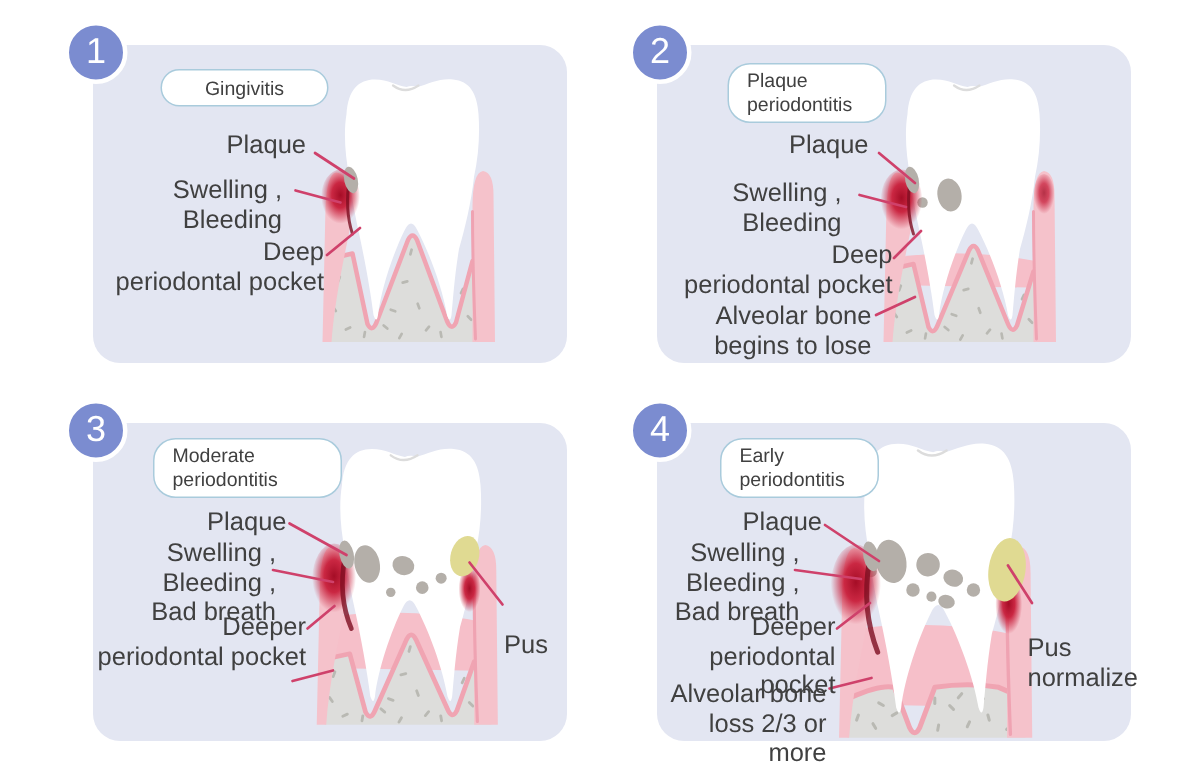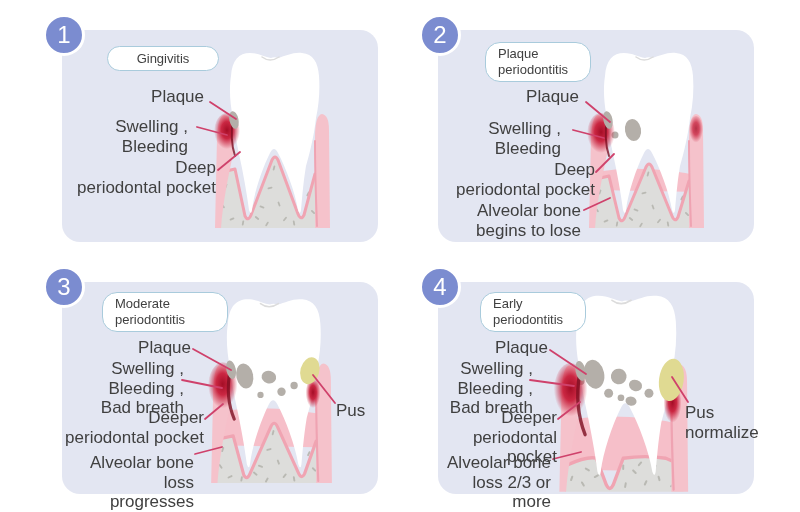--- a/index.html
+++ b/index.html
@@ -10,21 +10,21 @@
   .art{position:absolute;left:0;top:0;width:316px;height:212px;}
   .num{position:absolute;left:-19px;top:-16px;width:36px;height:36px;border-radius:50%;
        background:var(--circle,#7b8cd0);border:3px solid #ffffff;color:#ffffff;
        font-size:24px;line-height:36px;text-align:center;}
   .bubble{position:absolute;background:#ffffff;border:1.5px solid var(--bubble-border,#a9cbdc);
           border-radius:15px;display:flex;align-items:center;box-sizing:border-box;
           padding:2px 12px;font-size:13px;line-height:1.2;}
   .bubble span{white-space:pre-line;}
   .bubble.c{justify-content:center;border-radius:14px;}
   .lbl{position:absolute;font-size:17px;line-height:1.15;text-align:right;white-space:pre-line;}
-  .lbl.left{text-align:left;}
+  .lbl.left{text-align:left;margin-top:19px;}
   .tooth{fill:#ffffff;}
   .bone{fill:var(--bone,#dddddb);}
   .gumfill{fill:#f6bfc9;}
   .gum{fill:var(--gum,#f5c2cb);}
   .gumline{stroke:#f0a4b2;stroke-width:3;fill:none;stroke-linejoin:round;stroke-linecap:round;}
   .guminner{stroke:#efa3b2;stroke-width:2;fill:none;stroke-linecap:round;}
   .groove{stroke:#dcdcdc;stroke-width:1.5;fill:none;stroke-linecap:round;}
   .pocket{stroke:#7d0e20;stroke-width:2;fill:none;opacity:.8;stroke-linecap:round;}
   .pocket.deep{stroke-width:3;}
   .plaqueblob{fill:#b4afa9;}
@@ -221,22 +221,20 @@
     <div class="bubble" style="left:40px;top:10px;width:126px;height:40px">
         <span>Moderate
 periodontitis</span>
       </div>
     <div class="lbl" style="right:187px;top:56px">Plaque</div>
     <div class="lbl" style="right:194px;top:77px">Swelling ,
 Bleeding ,
 Bad breath</div>
     <div class="lbl" style="right:174px;top:126px">Deeper
 periodontal pocket</div>
-    <div class="lbl" style="right:184px;top:171px">Alveolar bone loss
-progresses</div>
     <div class="lbl left" style="left:274px;top:119px">Pus</div>
   </div>
 
   <div class="panel" style="left:438px;top:282px">
     <svg class="art" viewBox="0 0 316 212">
       <defs>
         <radialGradient id="red4" cx="50%" cy="45%" r="50%">
           <stop offset="0" stop-color="#a50d26"></stop>
           <stop offset="0.45" stop-color="#c81f3b" stop-opacity="0.95"></stop>
           <stop offset="1" stop-color="#c81f3b" stop-opacity="0"></stop>

